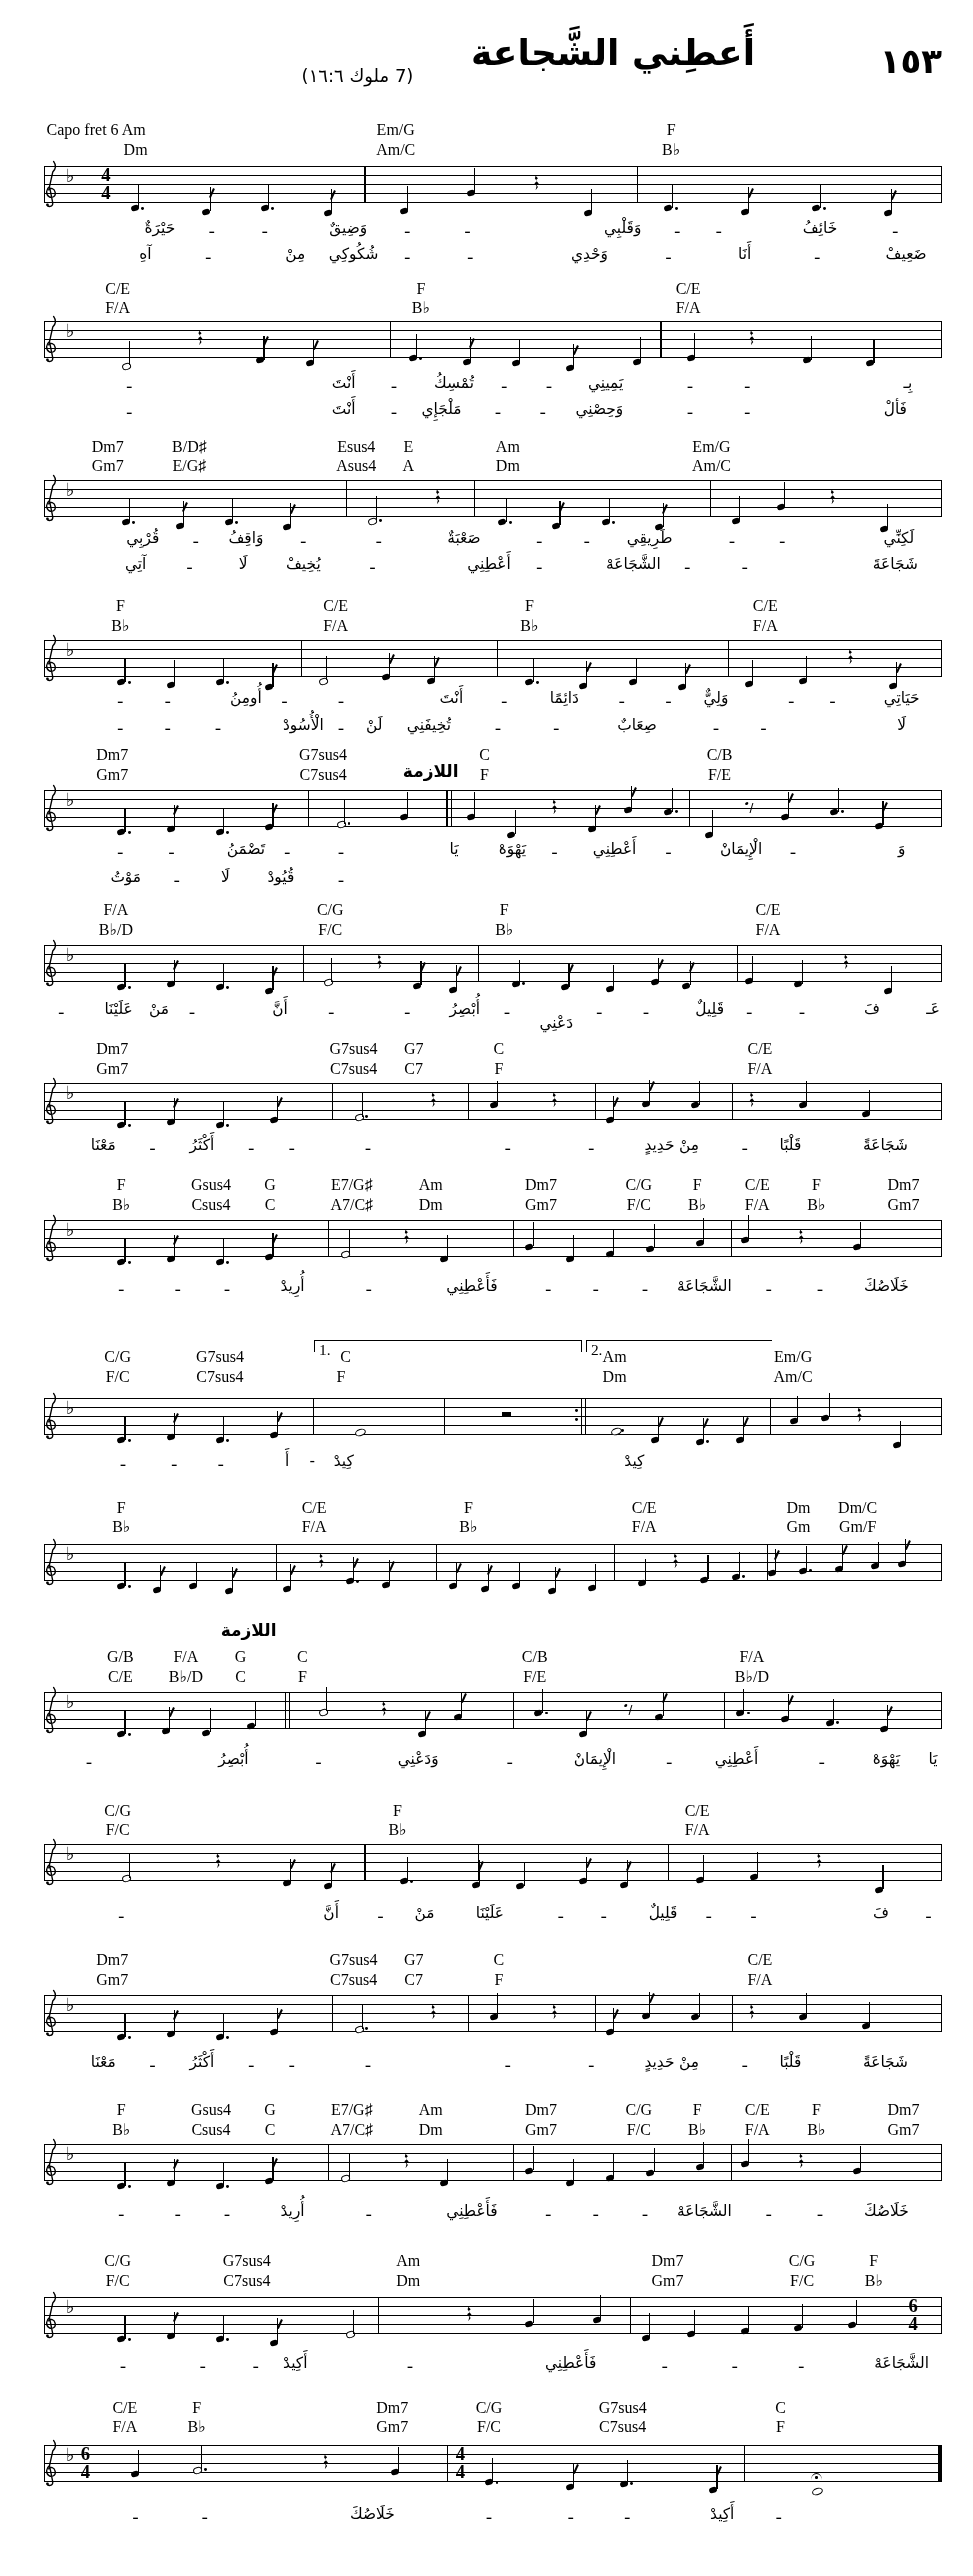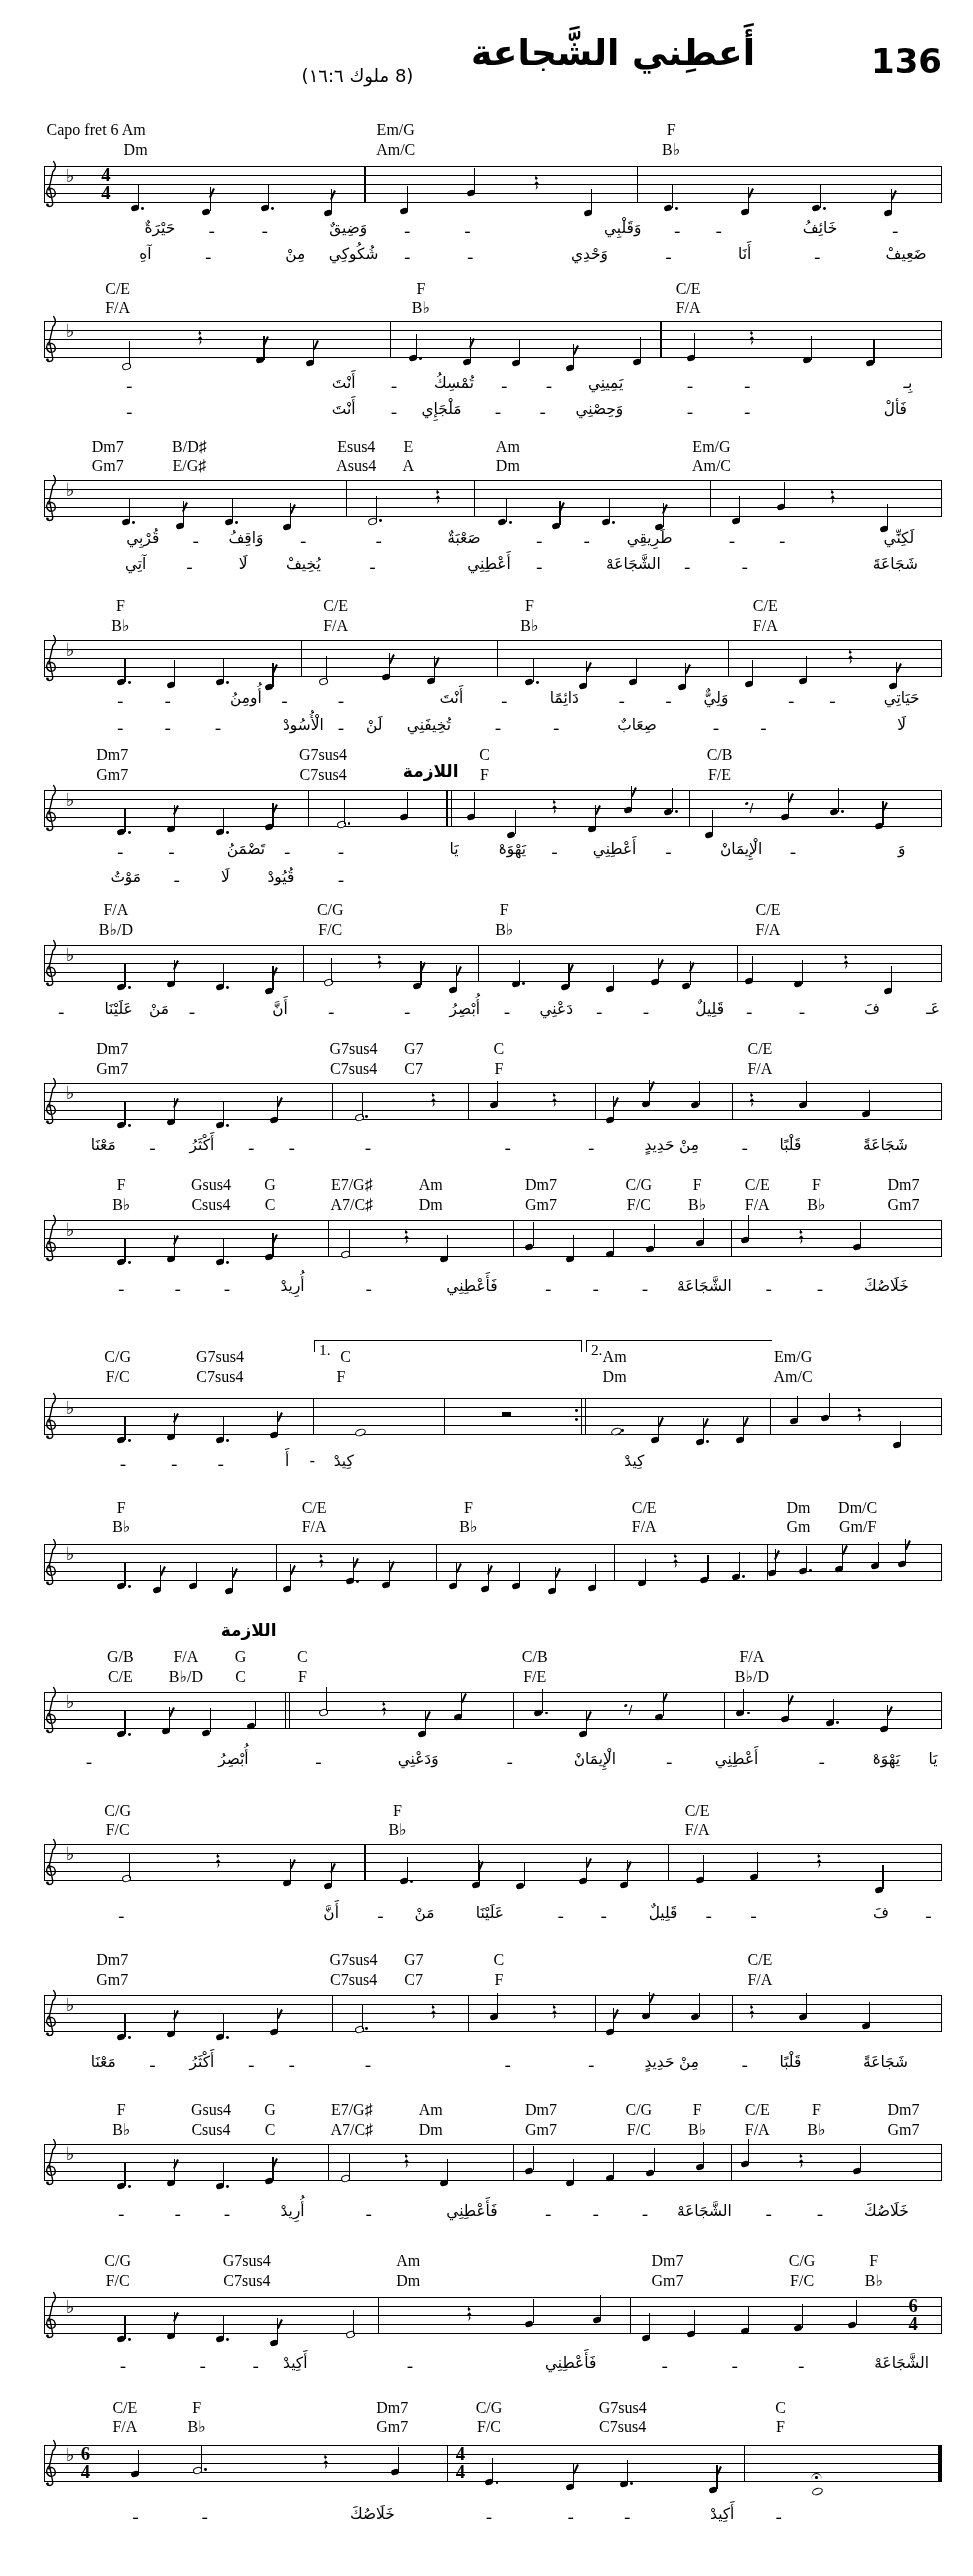--- a/index.html
+++ b/index.html
@@ -51,23 +51,23 @@
   .fermata{position:absolute;width:11.4px;height:6.5px;border-top:1.6px solid #000;
            border-radius:50% 50% 0 0 / 100% 100% 0 0;}
   .fermata:after{content:"";position:absolute;left:4.5px;top:2.4px;width:2.4px;height:2.4px;
            border-radius:50%;background:#000;}
   .clef{position:absolute;left:-2.4px;top:-7.3px;}
 </style>
 </head>
 <body>
 
 <div>
-  <div class="hdr-num">136</div>
+  <div class="hdr-num">١٥٣</div>
   <div class="hdr-title">أَعطِني الشَّجاعة</div>
-  <div class="hdr-ref">(8 ملوك ١٦:٦)</div>
+  <div class="hdr-ref">(7 ملوك ١٦:٦)</div>
   <div id="systems">
       <div class="system" style="top: 166px; height: 37px;">
         <div class="staffline" style="top: 0px;"></div>
         <div class="staffline" style="top: 9px;"></div>
         <div class="staffline" style="top: 18px;"></div>
         <div class="staffline" style="top: 27px;"></div>
         <div class="staffline" style="top: 36px;"></div>
         <svg class="clef" width="19.5" height="52" viewBox="0 0 24 64">
           <path d="M13 3 C16 7 16 12 12 16 L8 34 C4 37 3 43 7 46 C11 49 16 46 15 41 C14 36 9 35 7 38 M8 34 L12 54 C12.5 59 6 60 5 56" fill="none" stroke="#000" stroke-width="1.7" stroke-linecap="round"></path>
           <circle cx="5.6" cy="56.5" r="1.6" fill="#000"></circle>
@@ -542,21 +542,21 @@
         <div class="chord" style="left: 80.6%; top: -24px;">F/A</div>
         <div class="lyr" style="left: 1.8%; top: 55px;">ـ</div>
         <div class="lyr" style="left: 8.2%; top: 55px;">عَلَيْنَا</div>
         <div class="lyr" style="left: 12.7%; top: 55px;">مَنْ</div>
         <div class="lyr" style="left: 16.4%; top: 55px;">ـ</div>
         <div class="lyr" style="left: 26.2%; top: 55px;">أَنَّ</div>
         <div class="lyr" style="left: 31.9%; top: 55px;">ـ</div>
         <div class="lyr" style="left: 40.4%; top: 55px;">ـ</div>
         <div class="lyr" style="left: 46.8%; top: 55px;">أُبْصِرُ</div>
         <div class="lyr" style="left: 51.5%; top: 55px;">ـ</div>
-        <div class="lyr" style="left: 57%; top: 55px;">دَعْنِي</div>
+        <div class="lyr" style="left: 57%; top: 69px;">دَعْنِي</div>
         <div class="lyr" style="left: 61.8%; top: 55px;">ـ</div>
         <div class="lyr" style="left: 67%; top: 55px;">ـ</div>
         <div class="lyr" style="left: 74.1%; top: 55px;">قَلِيلٌ</div>
         <div class="lyr" style="left: 78.5%; top: 55px;">ـ</div>
         <div class="lyr" style="left: 84.4%; top: 55px;">ـ</div>
         <div class="lyr" style="left: 92.2%; top: 55px;">فَ</div>
         <div class="lyr" style="left: 99%; top: 55px;">عَـ</div>
       </div>
       <div class="system" style="top: 1083px; height: 37px;">
         <div class="staffline" style="top: 0px;"></div>

